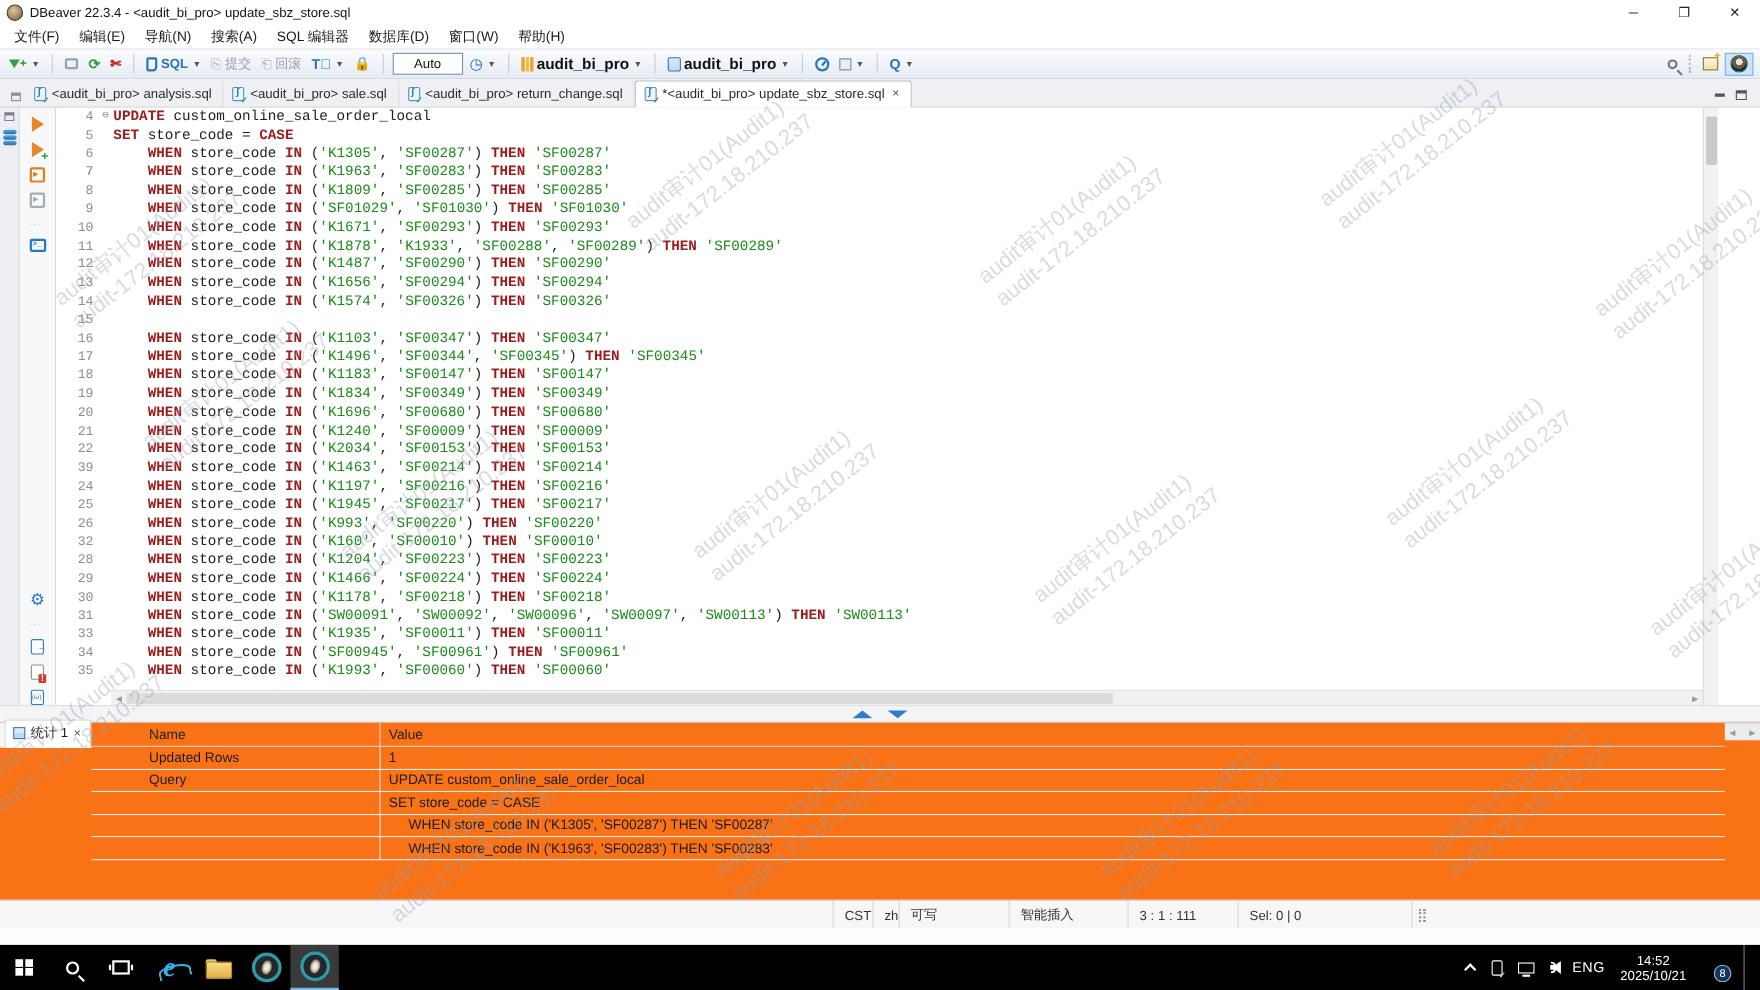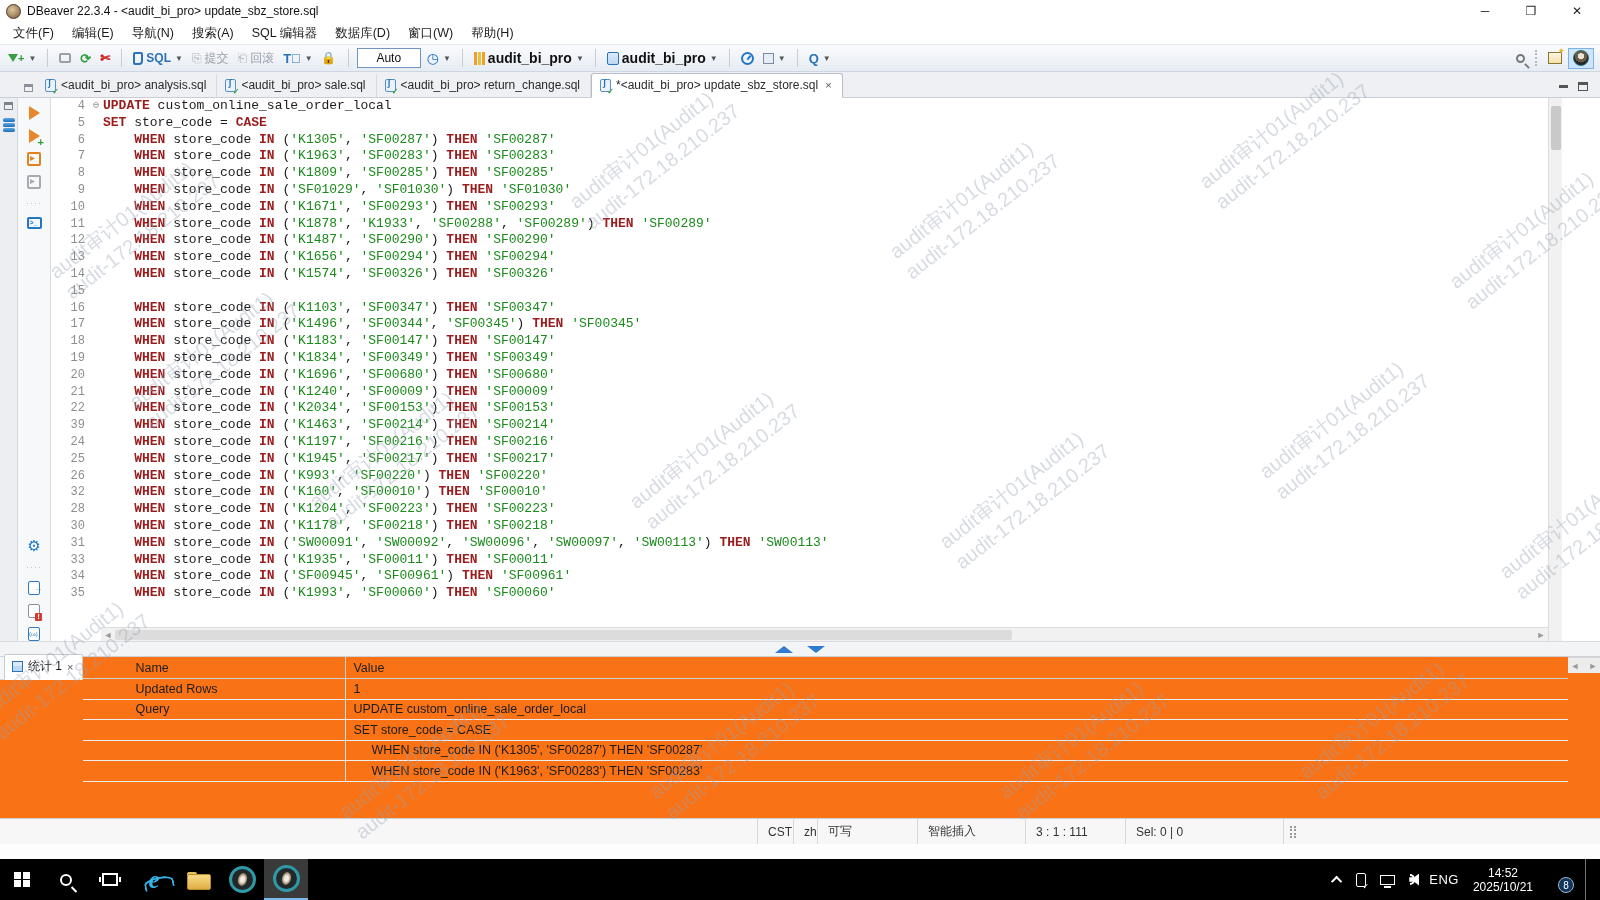--- a/index.html
+++ b/index.html
@@ -47,21 +47,21 @@
   .tspacer { flex:1; }
   .mag-gray { width:9px; height:9px; border:2px solid #777; border-radius:50%; position:relative; }
   .mag-gray::after { content:""; position:absolute; width:2px; height:6px; background:#777; left:8px; top:7px; transform:rotate(-45deg); }
   .dots-v { width:3px; height:16px; border-left:2px dotted #b5bac2; margin:0 4px; }
   .persp { width:14px; height:12px; border:1.5px solid #8a7530; background:linear-gradient(#fdf6e0,#f3e1a8); position:relative; }
   .persp::after { content:"✦"; position:absolute; right:-4px; top:-7px; color:#e2b62c; font-size:9px; }
   .beaver-box { width:26px; height:21px; background:#cfe4f7; border:1px solid #7fb2e5; display:flex; align-items:center; justify-content:center; }
   .beaver-ic { width:16px; height:16px; border-radius:50%; background:radial-gradient(circle at 50% 38%, #e8e2d8 0 28%, #6b5a44 29% 55%, #23282b 56% 100%); border:1px solid #1d6e78; }
 
   
-  .tabrow { height:26px; background:#eef0f3; display:flex; align-items:flex-end; border-bottom:1px solid #c9cdd5; padding-left:19px; }
+  .tabrow { height:26px; background:#eef0f3; display:flex; align-items:flex-end; border-bottom:1px solid #c9cdd5; padding-left:5px; }
   .tabrow-lead { width:18px; display:flex; align-items:center; justify-content:center; padding-bottom:5px; }
   .lead-ic { width:9px; height:8px; border:1.5px solid #8b909a; border-top-width:3px; }
   .etab { display:flex; align-items:center; gap:5px; padding:4px 10px 5px 8px; font-size:12px; color:#2a2a2a; white-space:nowrap; border-right:1px solid #d8dbe1; }
   .etab.active { background:#ffffff; border:1px solid #b7bdc9; border-bottom:1px solid #fff; border-radius:3px 3px 0 0; margin-bottom:-1px; }
   .sqlfile-ic { width:11px; height:13px; border:1.5px solid #5b8fc9; background:#eaf2fb; border-radius:2px; position:relative; flex:none; }
   .sqlfile-ic::before { content:"ʃ"; position:absolute; left:2px; top:-2px; font-size:9px; color:#2b72b8; font-weight:bold; }
   .sqlfile-ic::after { content:"✓"; position:absolute; right:-4px; bottom:-5px; font-size:8px; color:#2e9e3a; font-weight:bold; }
   .tab-close { color:#555; font-size:11px; margin-left:2px; }
   .tabrow-right { margin-left:auto; display:flex; gap:10px; padding:0 12px 6px 0; align-items:center; }
   .mm-min { width:9px; height:3px; background:#555; }
@@ -359,20 +359,21 @@
         <div class="code-line"><span class="ln">19</span><span class="foldc"></span><span class="code">    <span class="kw">WHEN</span> store_code <span class="kw">IN</span> (<span class="str">'K1834'</span>, <span class="str">'SF00349'</span>) <span class="kw">THEN</span> <span class="str">'SF00349'</span></span></div>
         <div class="code-line"><span class="ln">20</span><span class="foldc"></span><span class="code">    <span class="kw">WHEN</span> store_code <span class="kw">IN</span> (<span class="str">'K1696'</span>, <span class="str">'SF00680'</span>) <span class="kw">THEN</span> <span class="str">'SF00680'</span></span></div>
         <div class="code-line"><span class="ln">21</span><span class="foldc"></span><span class="code">    <span class="kw">WHEN</span> store_code <span class="kw">IN</span> (<span class="str">'K1240'</span>, <span class="str">'SF00009'</span>) <span class="kw">THEN</span> <span class="str">'SF00009'</span></span></div>
         <div class="code-line"><span class="ln">22</span><span class="foldc"></span><span class="code">    <span class="kw">WHEN</span> store_code <span class="kw">IN</span> (<span class="str">'K2034'</span>, <span class="str">'SF00153'</span>) <span class="kw">THEN</span> <span class="str">'SF00153'</span></span></div>
         <div class="code-line"><span class="ln">39</span><span class="foldc"></span><span class="code">    <span class="kw">WHEN</span> store_code <span class="kw">IN</span> (<span class="str">'K1463'</span>, <span class="str">'SF00214'</span>) <span class="kw">THEN</span> <span class="str">'SF00214'</span></span></div>
         <div class="code-line"><span class="ln">24</span><span class="foldc"></span><span class="code">    <span class="kw">WHEN</span> store_code <span class="kw">IN</span> (<span class="str">'K1197'</span>, <span class="str">'SF00216'</span>) <span class="kw">THEN</span> <span class="str">'SF00216'</span></span></div>
         <div class="code-line"><span class="ln">25</span><span class="foldc"></span><span class="code">    <span class="kw">WHEN</span> store_code <span class="kw">IN</span> (<span class="str">'K1945'</span>, <span class="str">'SF00217'</span>) <span class="kw">THEN</span> <span class="str">'SF00217'</span></span></div>
         <div class="code-line"><span class="ln">26</span><span class="foldc"></span><span class="code">    <span class="kw">WHEN</span> store_code <span class="kw">IN</span> (<span class="str">'K993'</span>, <span class="str">'SF00220'</span>) <span class="kw">THEN</span> <span class="str">'SF00220'</span></span></div>
         <div class="code-line"><span class="ln">32</span><span class="foldc"></span><span class="code">    <span class="kw">WHEN</span> store_code <span class="kw">IN</span> (<span class="str">'K160'</span>, <span class="str">'SF00010'</span>) <span class="kw">THEN</span> <span class="str">'SF00010'</span></span></div>
         <div class="code-line"><span class="ln">28</span><span class="foldc"></span><span class="code">    <span class="kw">WHEN</span> store_code <span class="kw">IN</span> (<span class="str">'K1204'</span>, <span class="str">'SF00223'</span>) <span class="kw">THEN</span> <span class="str">'SF00223'</span></span></div>
+        <div class="code-line"><span class="ln">29</span><span class="foldc"></span><span class="code">    <span class="kw">WHEN</span> store_code <span class="kw">IN</span> (<span class="str">'K1466'</span>, <span class="str">'SF00224'</span>) <span class="kw">THEN</span> <span class="str">'SF00224'</span></span></div>
         <div class="code-line"><span class="ln">30</span><span class="foldc"></span><span class="code">    <span class="kw">WHEN</span> store_code <span class="kw">IN</span> (<span class="str">'K1178'</span>, <span class="str">'SF00218'</span>) <span class="kw">THEN</span> <span class="str">'SF00218'</span></span></div>
         <div class="code-line"><span class="ln">31</span><span class="foldc"></span><span class="code">    <span class="kw">WHEN</span> store_code <span class="kw">IN</span> (<span class="str">'SW00091'</span>, <span class="str">'SW00092'</span>, <span class="str">'SW00096'</span>, <span class="str">'SW00097'</span>, <span class="str">'SW00113'</span>) <span class="kw">THEN</span> <span class="str">'SW00113'</span></span></div>
         <div class="code-line"><span class="ln">33</span><span class="foldc"></span><span class="code">    <span class="kw">WHEN</span> store_code <span class="kw">IN</span> (<span class="str">'K1935'</span>, <span class="str">'SF00011'</span>) <span class="kw">THEN</span> <span class="str">'SF00011'</span></span></div>
         <div class="code-line"><span class="ln">34</span><span class="foldc"></span><span class="code">    <span class="kw">WHEN</span> store_code <span class="kw">IN</span> (<span class="str">'SF00945'</span>, <span class="str">'SF00961'</span>) <span class="kw">THEN</span> <span class="str">'SF00961'</span></span></div>
         <div class="code-line"><span class="ln">35</span><span class="foldc"></span><span class="code">    <span class="kw">WHEN</span> store_code <span class="kw">IN</span> (<span class="str">'K1993'</span>, <span class="str">'SF00060'</span>) <span class="kw">THEN</span> <span class="str">'SF00060'</span></span></div>
       </div>
     <div class="code-hscroll">
       <span class="harrow">◄</span>
         <span class="hthumb"></span>
         <span style="flex:1"></span>

